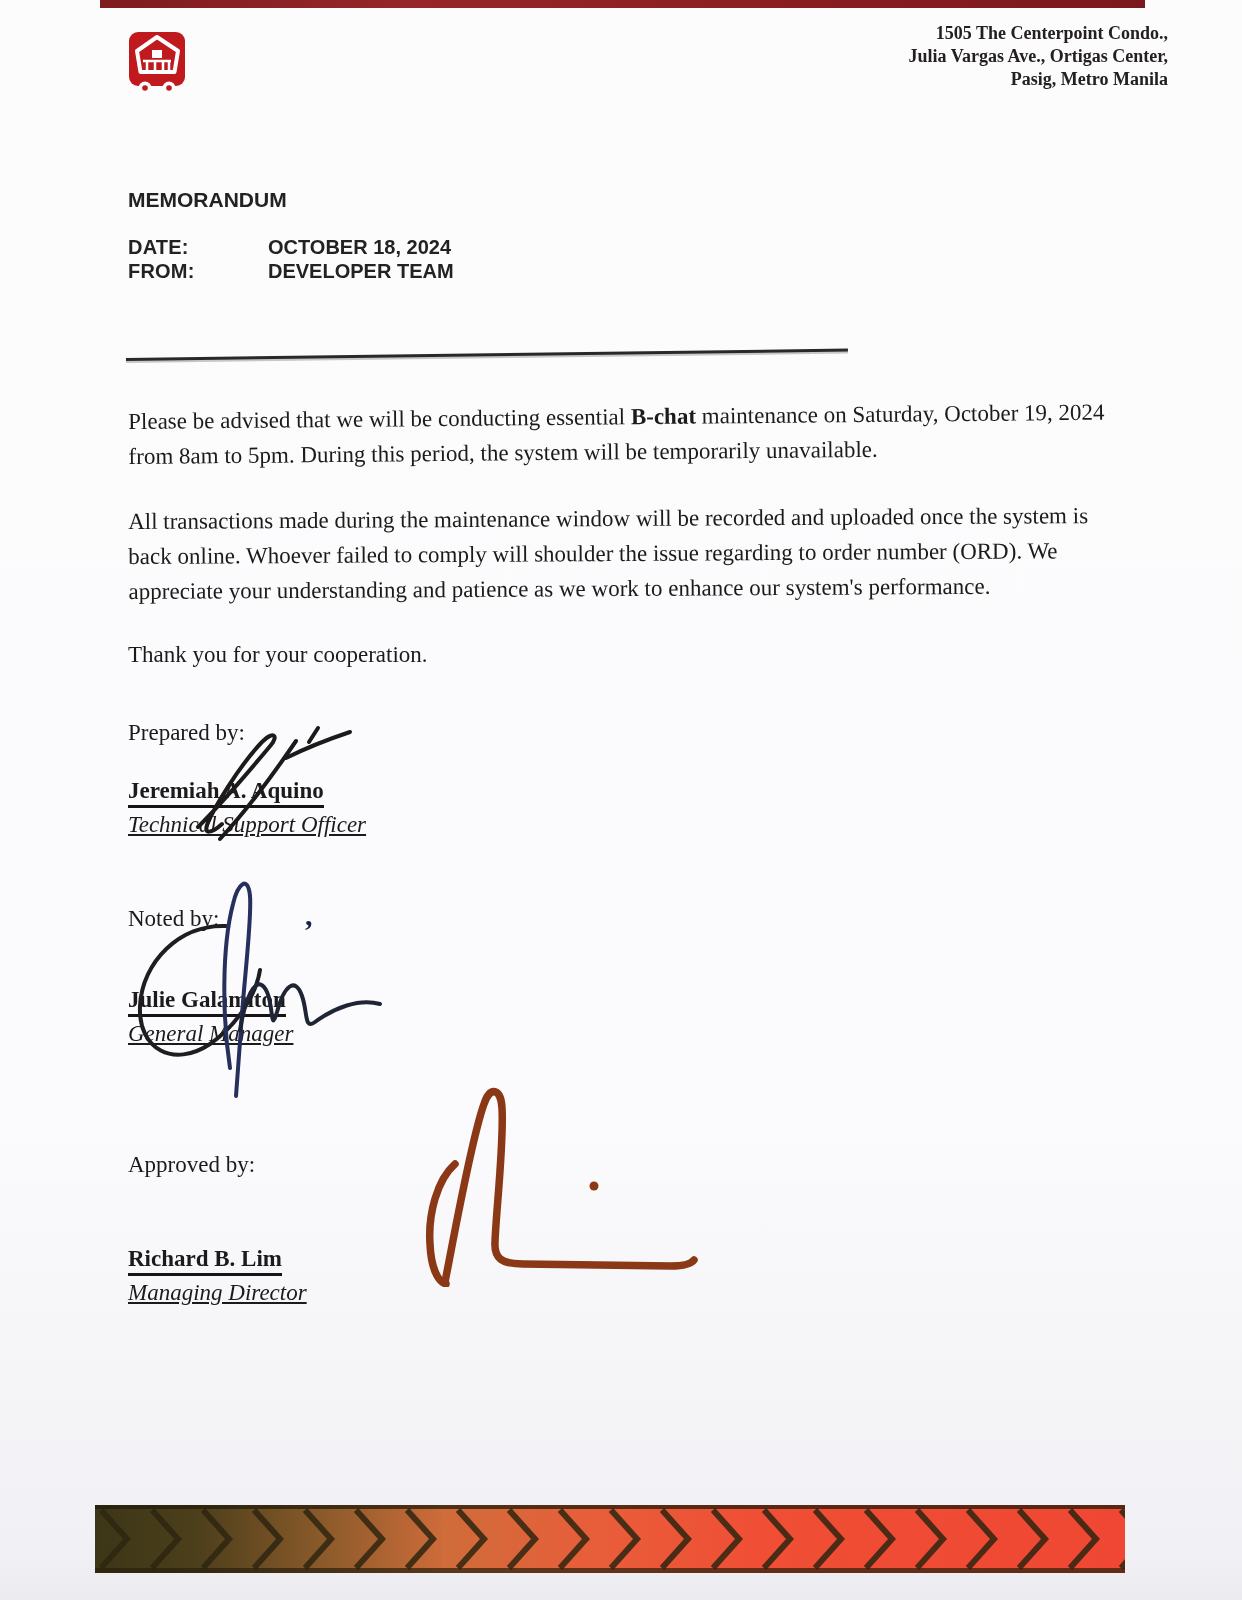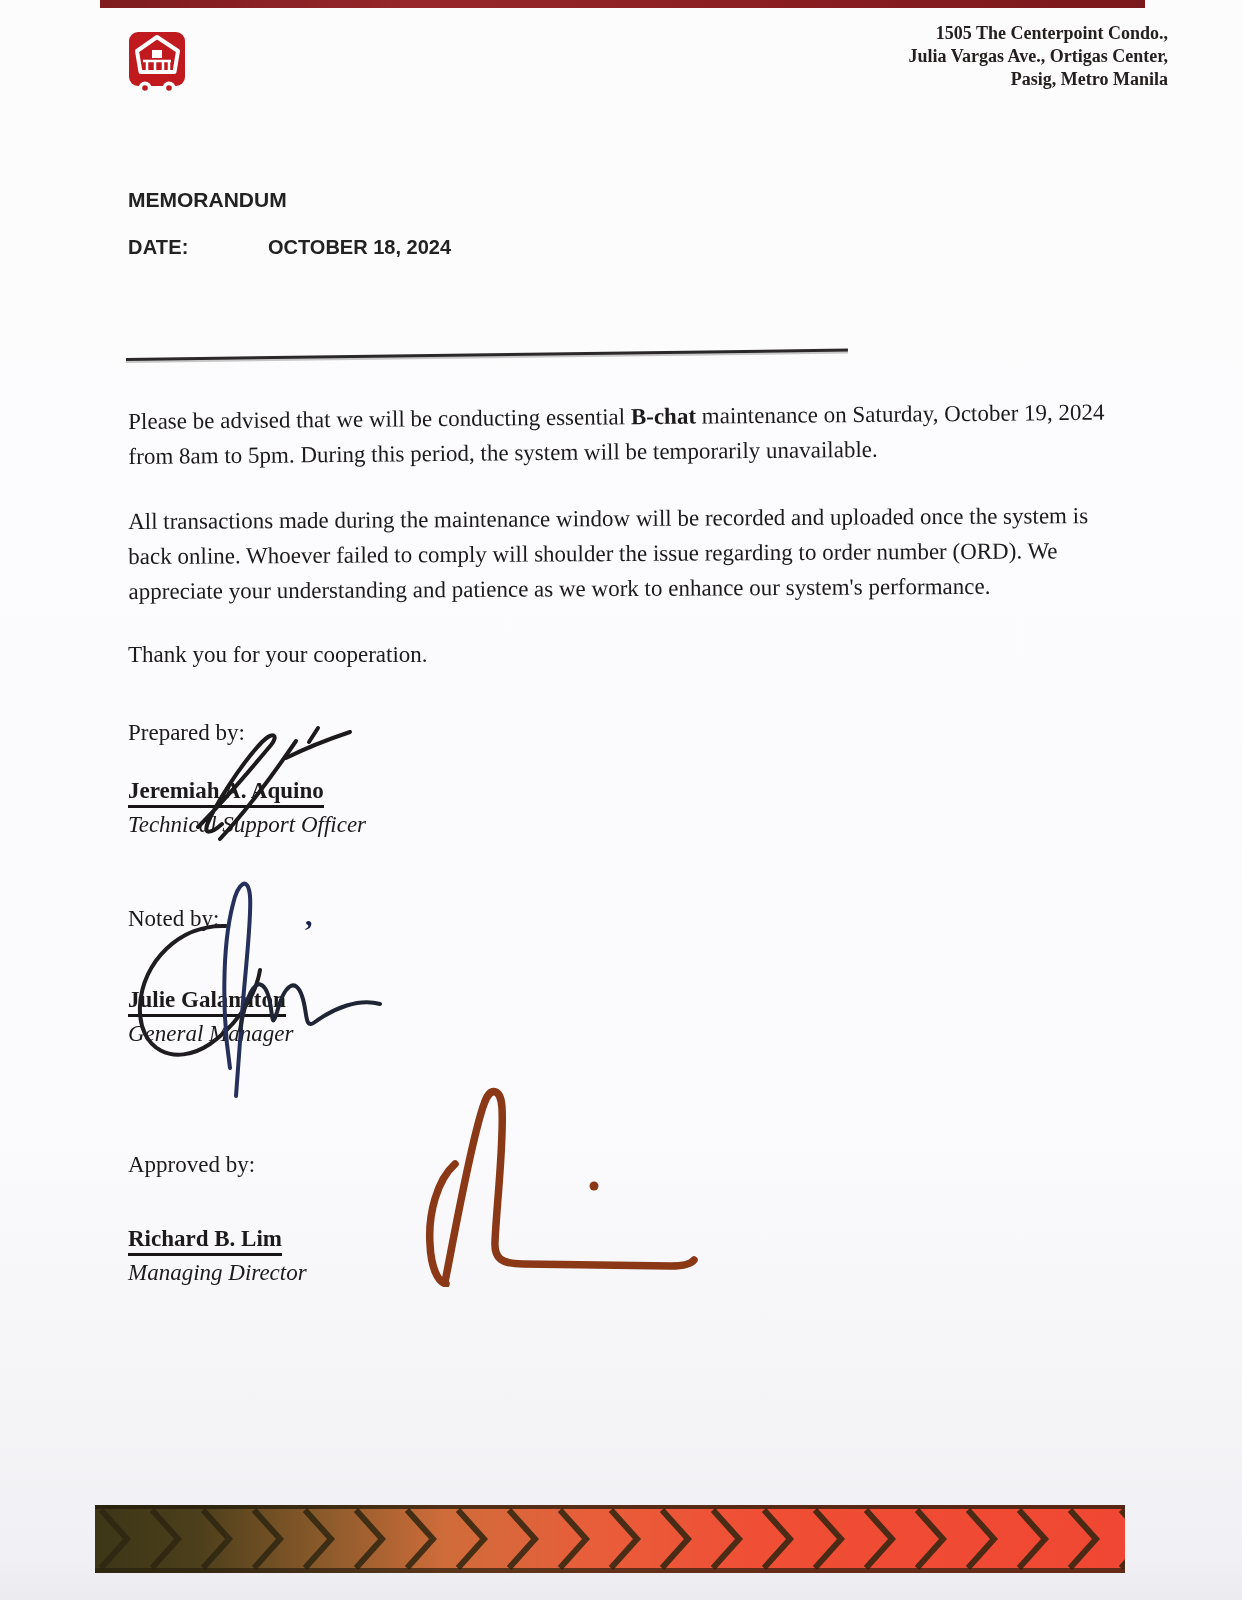--- a/index.html
+++ b/index.html
@@ -54,21 +54,21 @@
   .p1 { transform:rotate(-0.55deg); transform-origin:left top; }
   .p2 { transform:rotate(-0.35deg); transform-origin:left top; margin-top:30px !important; }
   .closing { margin-top:28px !important; }
   b { font-weight:bold; }
   
   .signoff { position:absolute; left:128px; font-size:23px; color:#1c1a1b; }
   .signoff .heading { font-size:23px; }
   .signoff .name {
     font-weight:bold; display:inline-block; border-bottom:3px solid #161414; padding-bottom:1px;
   }
-  .signoff .role { font-style:italic; margin-top:4px; }
+  .signoff .role { font-style:italic; margin-top:4px;text-decoration:underline; }
   .sig-svg { position:absolute; pointer-events:none; }
   .stray-mark { position:absolute; left:305px; top:898px; font-size:30px; font-weight:bold; color:#17214a; }
   
   .footer-bar { position:absolute; left:95px; top:1505px; width:1030px; height:68px; }
 </style>
 </head>
 <body>
 
 <div class="page">
 
@@ -94,20 +94,24 @@
   </div>
 
   <div class="header-divider"></div>
 
   <div class="memo-title">MEMORANDUM</div>
 
   <div class="memo-fields">
     <div class="memo-row">
       <div class="memo-label">DATE:</div>
       <div class="memo-value">OCTOBER 18, 2024</div>
+    </div>
+    <div class="memo-row">
+      <div class="memo-label">FROM:</div>
+      <div class="memo-value">DEVELOPER TEAM</div>
     </div>
   </div>
 
   <div class="subject-rule"></div>
 
   <div class="body-text">
     <p class="p1"><span>Please be advised that we will be conducting essential </span><b>B-chat</b><span> maintenance on Saturday, October 19, 2024 from 8am to 5pm. During this period, the system will be temporarily unavailable.</span></p>
     <p class="p2">All transactions made during the maintenance window will be recorded and uploaded once the system is back online. Whoever failed to comply will shoulder the issue regarding to order number (ORD). We appreciate your understanding and patience as we work to enhance our system's performance.</p>
     <p class="closing">Thank you for your cooperation.</p>
   </div>
@@ -135,21 +139,21 @@
   <svg class="sig-svg" style="left:118px; top:858px;" width="270" height="240" viewBox="0 0 270 240">
     <g fill="none" stroke="#25305c" stroke-width="4" stroke-linecap="round">
       <path d="M108 68 C 62 66, 24 104, 22 148 C 20 192, 56 210, 92 186 C 118 168, 138 138, 142 112" stroke="#1f1d22"></path>
       <path d="M112 210 C 104 158, 104 88, 115 46 C 120 25, 130 17, 132 38 C 134 62, 126 122, 123 170 L 118 238"></path>
       <path d="M122 172 C 129 130, 141 116, 149 134 C 156 150, 152 176, 159 154 C 166 128, 177 118, 184 138 C 190 155, 186 172, 197 164 C 216 150, 241 140, 262 146" stroke="#1f2535"></path>
     </g>
   </svg>
 
   <div class="signoff" style="top:1152px;">
     <div class="heading">Approved by:</div>
-    <div style="margin-top:48px;"><span class="name">Richard B. Lim</span></div>
+    <div style="margin-top:68px;"><span class="name">Richard B. Lim</span></div>
     <div class="role">Managing Director</div>
   </div>
   <svg class="sig-svg" style="left:415px; top:1082px;" width="290" height="205" viewBox="0 0 290 205">
     <g fill="none" stroke="#8a3816" stroke-width="7.5" stroke-linecap="round">
       <path d="M40 82 C 22 98, 13 132, 15 162 C 16 186, 23 200, 31 202"></path>
       <path d="M30 200 C 38 160, 56 58, 69 22 C 75 4, 86 6, 87 26 C 89 62, 81 130, 80 160 C 79 176, 86 182, 108 182 L 256 184 C 269 184, 276 182, 279 178"></path>
     </g>
     <circle cx="179" cy="104" r="4.5" fill="#8a3816"></circle>
   </svg>
 

